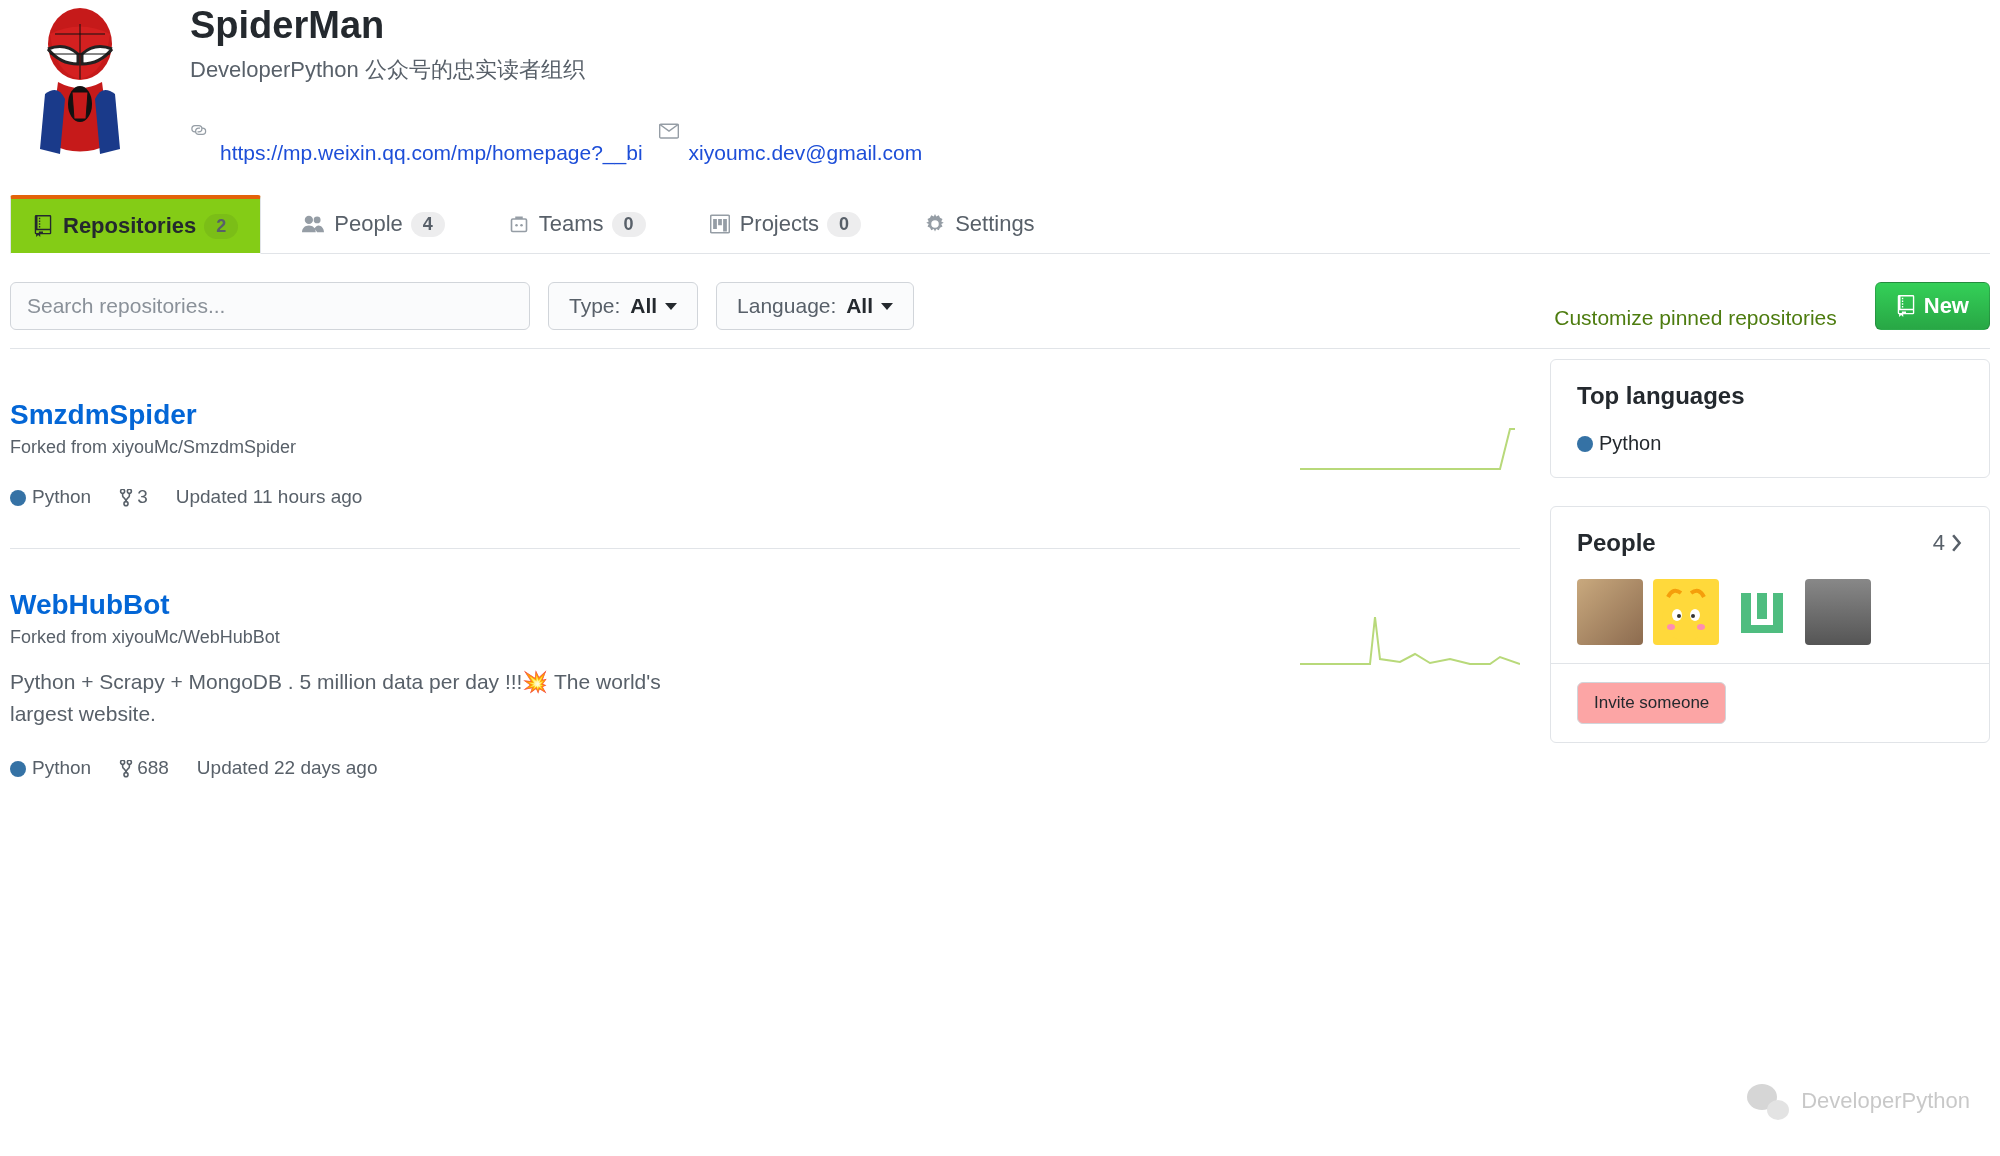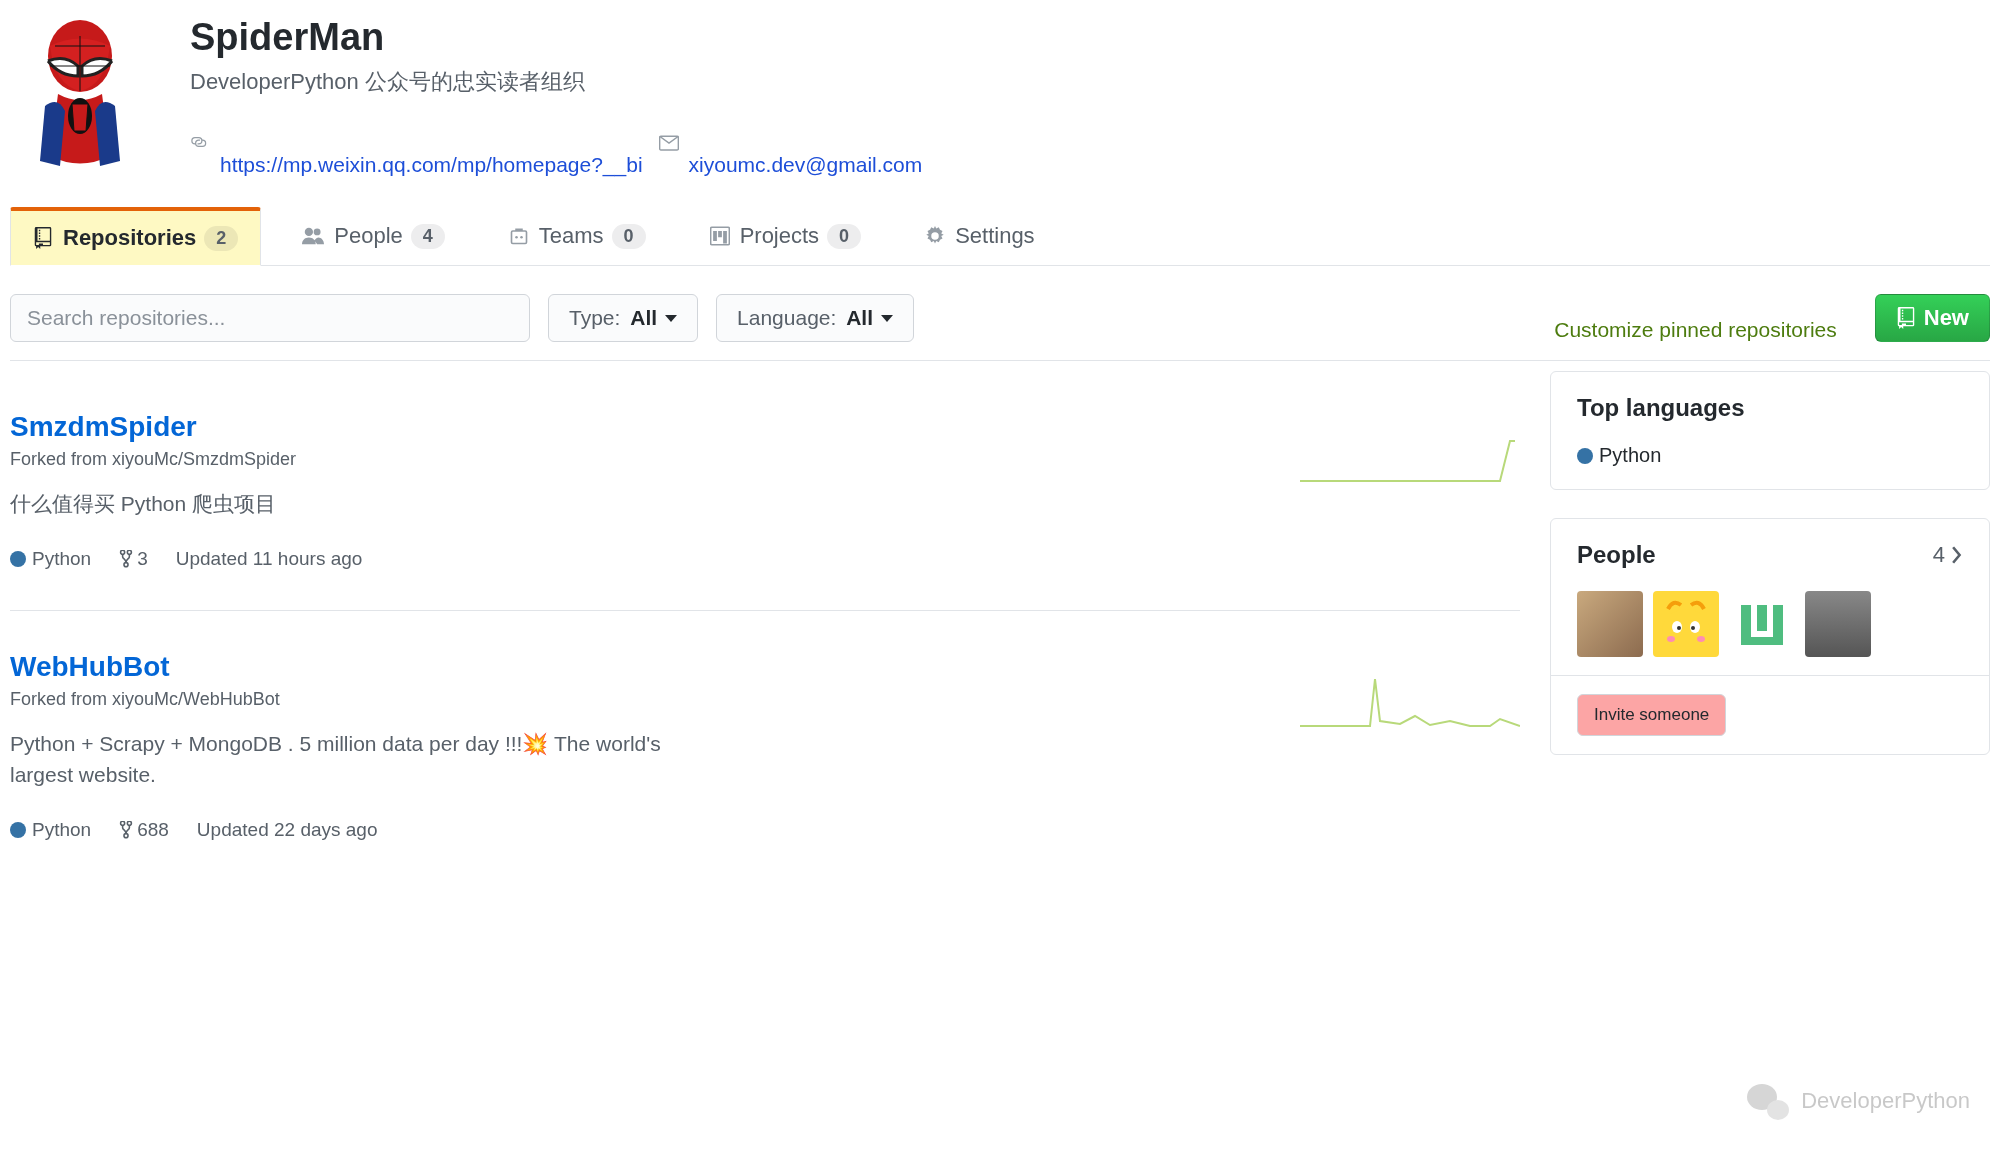--- a/index.html
+++ b/index.html
@@ -1,31 +1,31 @@
 <!DOCTYPE html>
 <html><head>
 <meta charset="utf-8">
 <style>
 * { box-sizing: border-box; margin: 0; padding: 0; }
 body { font-family: -apple-system, BlinkMacSystemFont, "Segoe UI", Helvetica, Arial, sans-serif; background: #fff; color: #24292e; font-size: 19px; }
-.container { width: 2000px; padding: 16px 10px; }
+.container { width: 2000px; padding: 4px 10px; }
 
 
 .profile-header { display: flex; align-items: flex-start; padding: 0 0 30px 0; }
 .avatar { width: 140px; height: 160px; margin-right: 40px; position: relative; }
 .avatar-body { position: absolute; width: 140px; height: 160px; }
 .org-name { font-size: 38px; font-weight: 600; color: #24292e; margin-bottom: 8px; }
 .org-desc { font-size: 22px; color: #586069; margin-bottom: 14px; }
 .org-meta { display: flex; align-items: center; gap: 10px; font-size: 21px; color: #586069; }
 .org-meta a { color: #1d4ed8; text-decoration: none; margin-top: 42px; }
 
 
 .tabs-row { display: flex; border-bottom: 1px solid #e1e4e8; }
 .tab { display: flex; align-items: center; padding: 14px 22px; font-size: 22px; color: #586069; cursor: pointer; border: 1px solid transparent; margin-right: 18px; }
-.tab.active { color: #24292e; font-weight: 600; border: 1px solid #e1e4e8; border-top: 4px solid #e36209; border-bottom: 1px solid #fff; border-radius: 3px 3px 0 0; margin-bottom: -1px; background: #fef9c3; }
+.tab.active { color: #24292e; font-weight: 600; border: 1px solid #e1e4e8; border-top: 4px solid #e36209; border-bottom: 1px solid #fff; border-radius: 3px 3px 0 0; margin-bottom: -1px; background: #84cc16; }
 .tab-icon { margin-right: 10px; color: #959da5; display: inline-flex; }
 .counter { background: rgba(27,31,35,0.08); border-radius: 20px; padding: 2px 12px; font-size: 18px; font-weight: 600; color: #586069; margin-left: 8px; }
 
 
 .toolbar { display: flex; align-items: flex-end; padding: 28px 0 18px 0; border-bottom: 1px solid #e1e4e8; gap: 18px; }
 .search-input { flex: 0 0 520px; height: 48px; border: 1px solid #d1d5da; border-radius: 6px; padding: 0 16px; font-size: 21px; color: #586069; background: #fafbfc; }
 .search-input::placeholder { color: #8a9199; }
 .dropdown-btn { height: 48px; padding: 0 20px; background: #fafbfc; border: 1px solid #d1d5da; border-radius: 6px; font-size: 21px; color: #586069; display: flex; align-items: center; cursor: pointer; }
 .dropdown-btn b { color: #24292e; margin-left: 4px; }
 .caret { display: inline-block; width: 0; height: 0; border-left: 6px solid transparent; border-right: 6px solid transparent; border-top: 7px solid #24292e; margin-left: 8px; }
@@ -187,21 +187,20 @@
         </svg>
       <span>New</span>
     </button>
   </div>
 
   <div class="main">
     <div class="repo-list">
       <div class="repo-item">
         <a class="repo-name">SmzdmSpider</a>
         <div class="forked-from">Forked from xiyouMc/SmzdmSpider</div>
-        <div class="repo-desc">什么值得买 Python 爬虫项目</div>
         <div class="repo-meta">
           <span><span class="lang-dot" style="background:#3572A5"></span><span>Python</span></span>
           <span><span class="fork-icon">
                 <svg width="14" height="18" viewBox="0 0 10 16" fill="#586069">
                   <circle cx="2" cy="2" r="1.8" fill="none" stroke="#586069" stroke-width="1.4"></circle>
                   <circle cx="8" cy="2" r="1.8" fill="none" stroke="#586069" stroke-width="1.4"></circle>
                   <circle cx="5" cy="13" r="1.8" fill="none" stroke="#586069" stroke-width="1.4"></circle>
                   <path d="M2 4v2c0 2 3 2 3 5M8 4v2c0 2-3 2-3 5" fill="none" stroke="#586069" stroke-width="1.4"></path>
                 </svg>
               </span><span>3</span></span>

